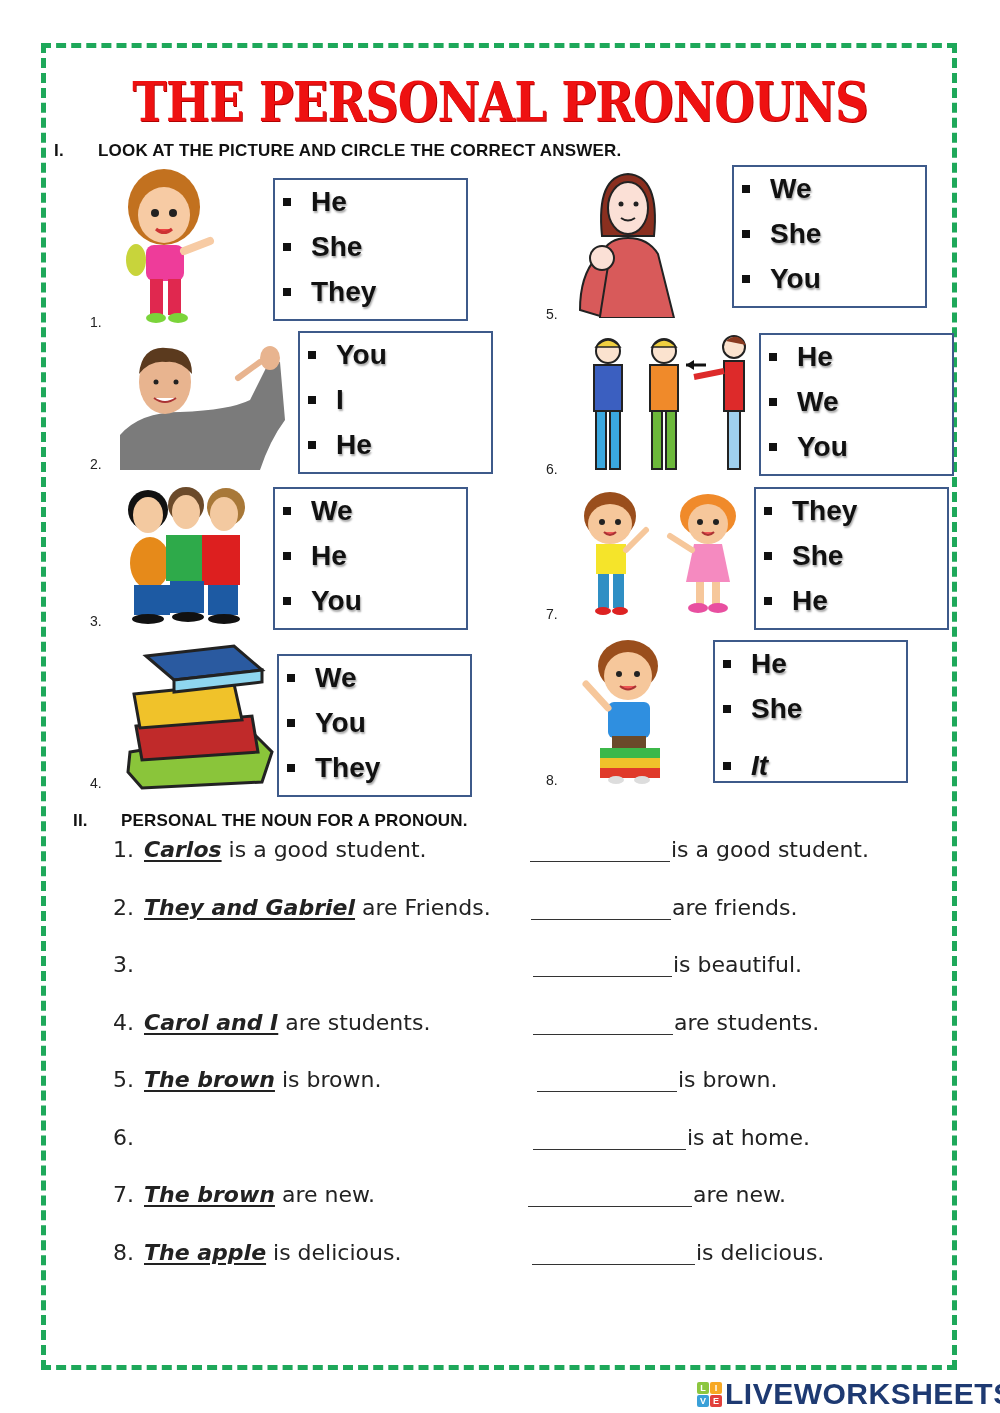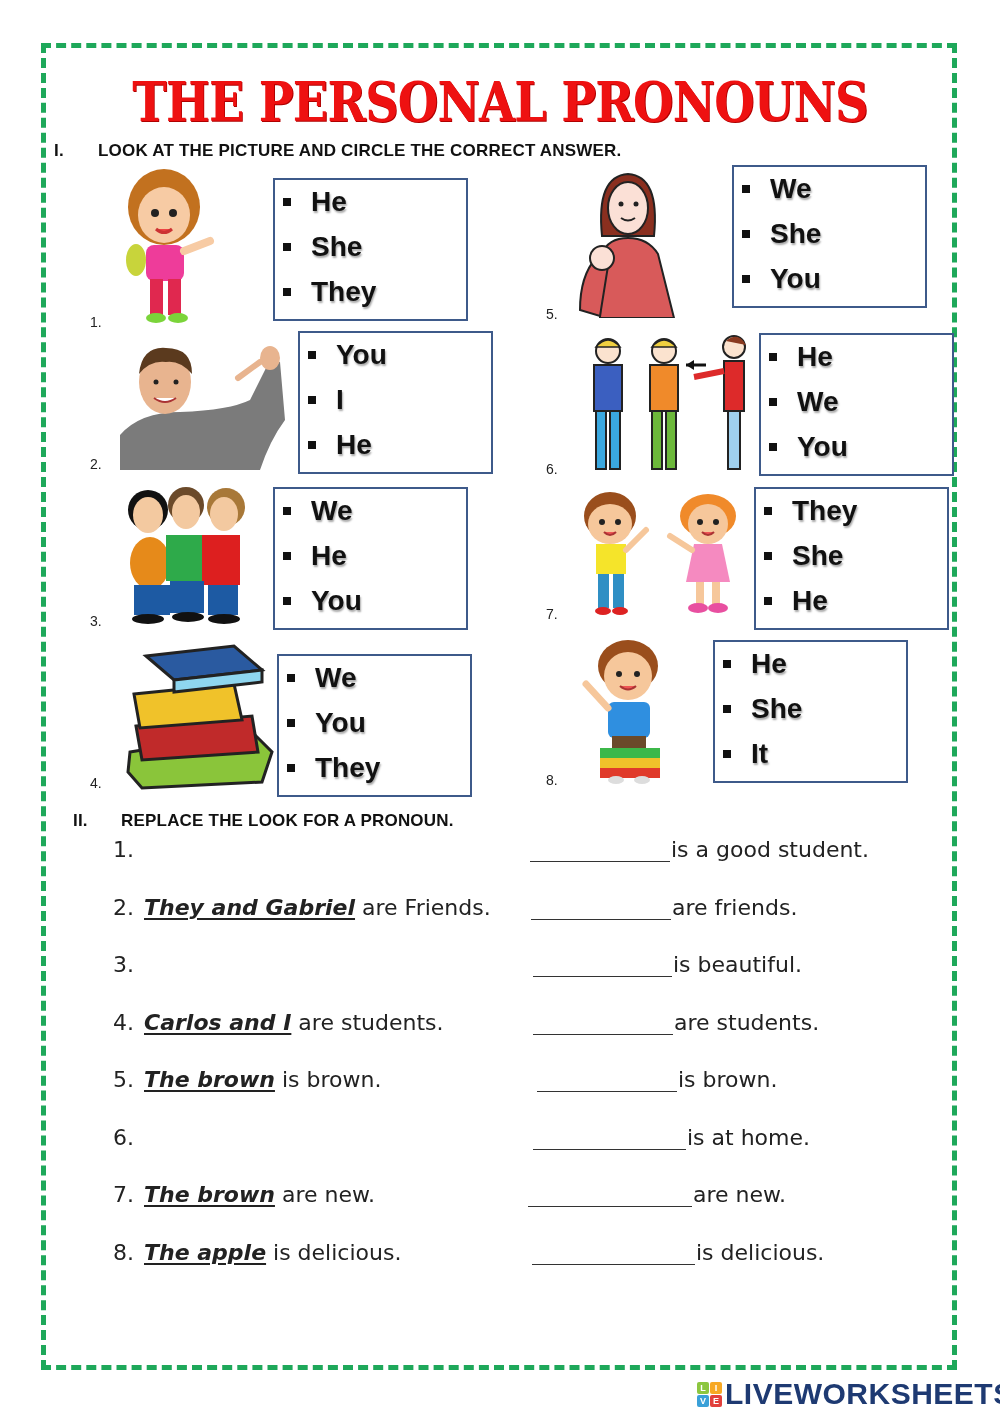--- a/index.html
+++ b/index.html
@@ -287,49 +287,50 @@
 </div>
 <div class="opt-box" style="left:713px; top:640px; width:195px; height:143px;">
   <div class="opt" style="top:6px;">
       <span class="bullet"></span>
       <span>He</span>
     </div>
   <div class="opt" style="top:51px;">
       <span class="bullet"></span>
       <span>She</span>
     </div>
-  <div class="opt" style="top:96px;">
+  <div class="opt" style="top:108px;font-style:italic;">
       <span class="bullet"></span>
       <span>It</span>
     </div>
 </div>
 
 <div class="section-head" style="left:73px; top:811px;">
-  <span class="roman" style="width:48px;">II.</span><span>REPLACE THE LOOK FOR A PRONOUN.</span>
+  <span class="roman" style="width:48px;">II.</span><span>PERSONAL THE NOUN FOR A PRONOUN.</span>
 </div>
 
 <div class="s2-row" style="top:837px;">
   <span class="num">1.</span>
+  <span class="left"><span class="noun">Carlos</span><span> is a good student.</span></span>
   <span class="blank" style="left:417px; width:140px;"></span>
   <span class="right" style="left:558px;">is a good student.</span>
 </div>
 <div class="s2-row" style="top:895px;">
   <span class="num">2.</span>
   <span class="left"><span class="noun">They and Gabriel</span><span> are Friends.</span></span>
   <span class="blank" style="left:418px; width:140px;"></span>
   <span class="right" style="left:559px;">are friends.</span>
 </div>
 <div class="s2-row" style="top:952px;">
   <span class="num">3.</span>
   <span class="blank" style="left:420px; width:139px;"></span>
   <span class="right" style="left:560px;">is beautiful.</span>
 </div>
 <div class="s2-row" style="top:1010px;">
   <span class="num">4.</span>
-  <span class="left"><span class="noun">Carlos and I</span><span> are students.</span></span>
+  <span class="left"><span class="noun">Carol and I</span><span> are students.</span></span>
   <span class="blank" style="left:420px; width:140px;"></span>
   <span class="right" style="left:561px;">are students.</span>
 </div>
 <div class="s2-row" style="top:1067px;">
   <span class="num">5.</span>
   <span class="left"><span class="noun">The brown</span><span> is brown.</span></span>
   <span class="blank" style="left:424px; width:140px;"></span>
   <span class="right" style="left:565px;"> is brown.</span>
 </div>
 <div class="s2-row" style="top:1125px;">

